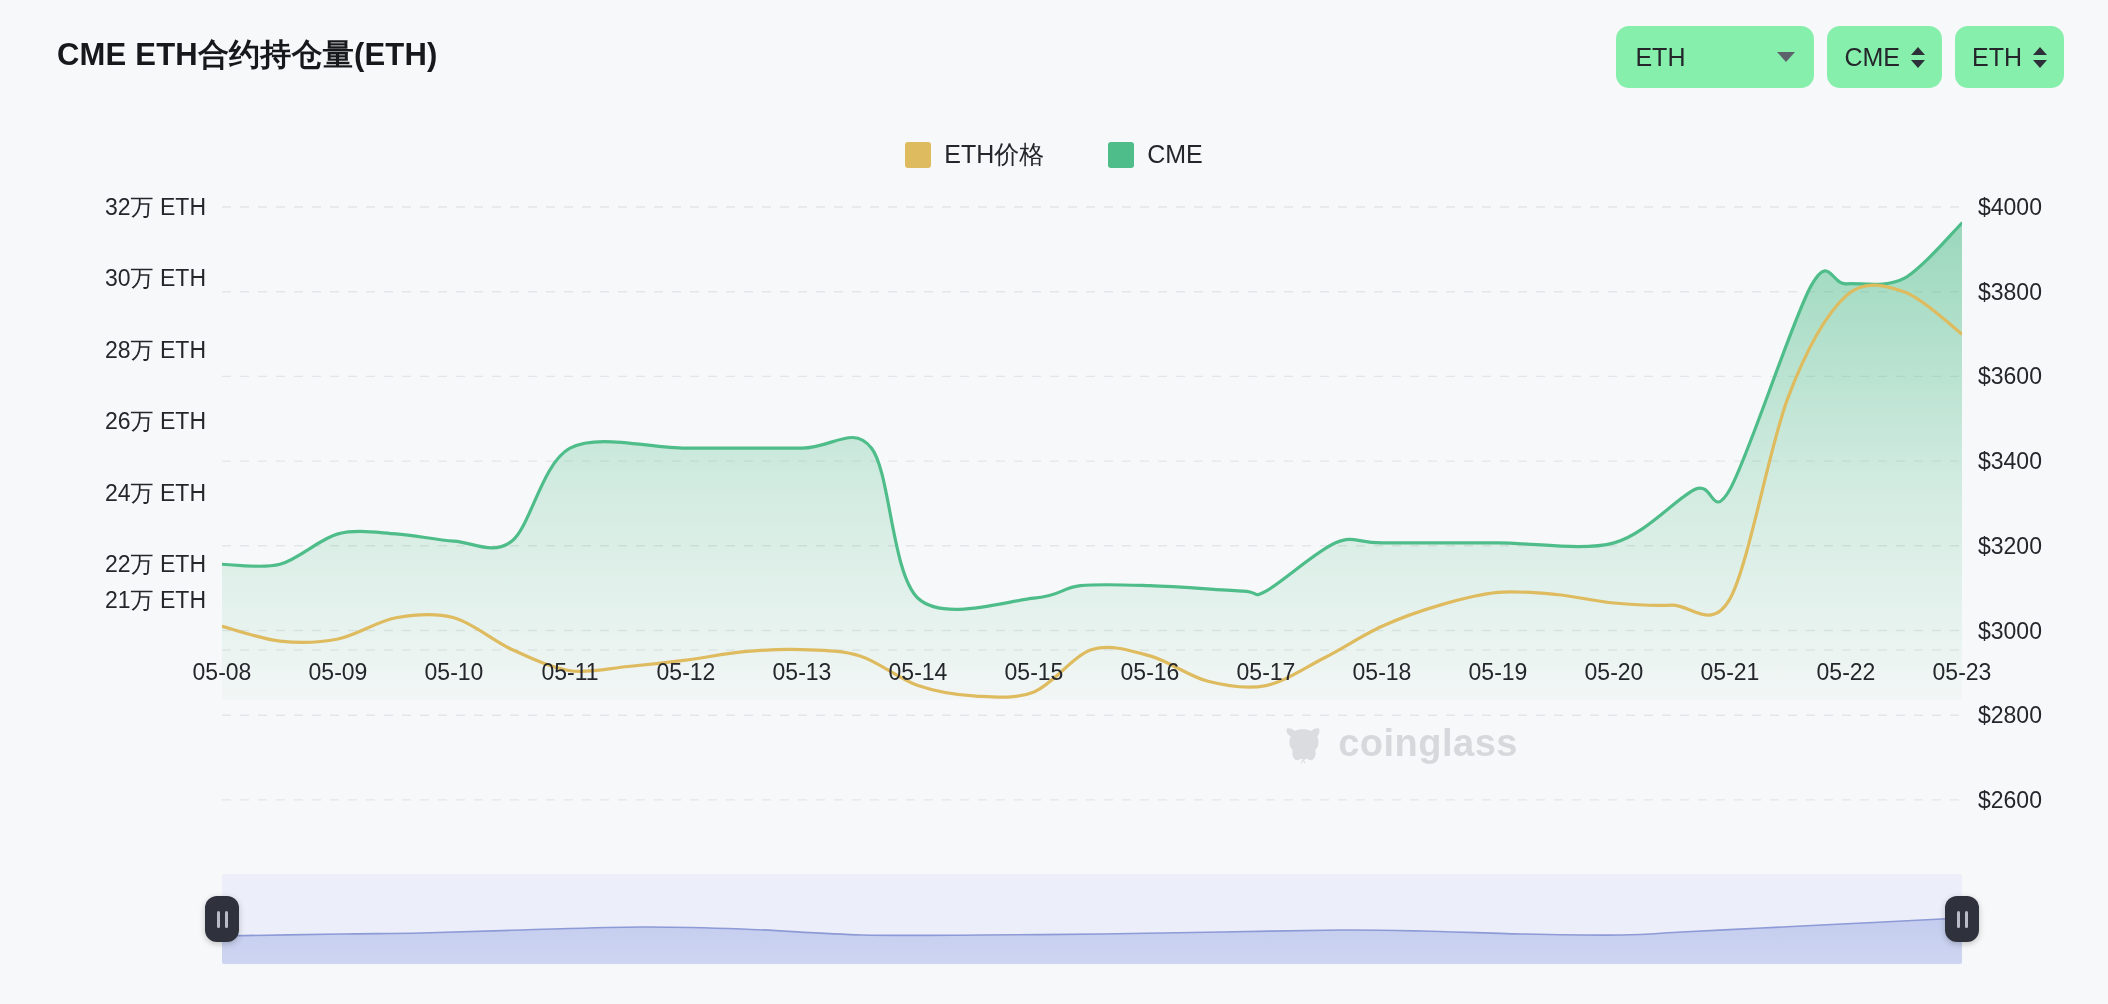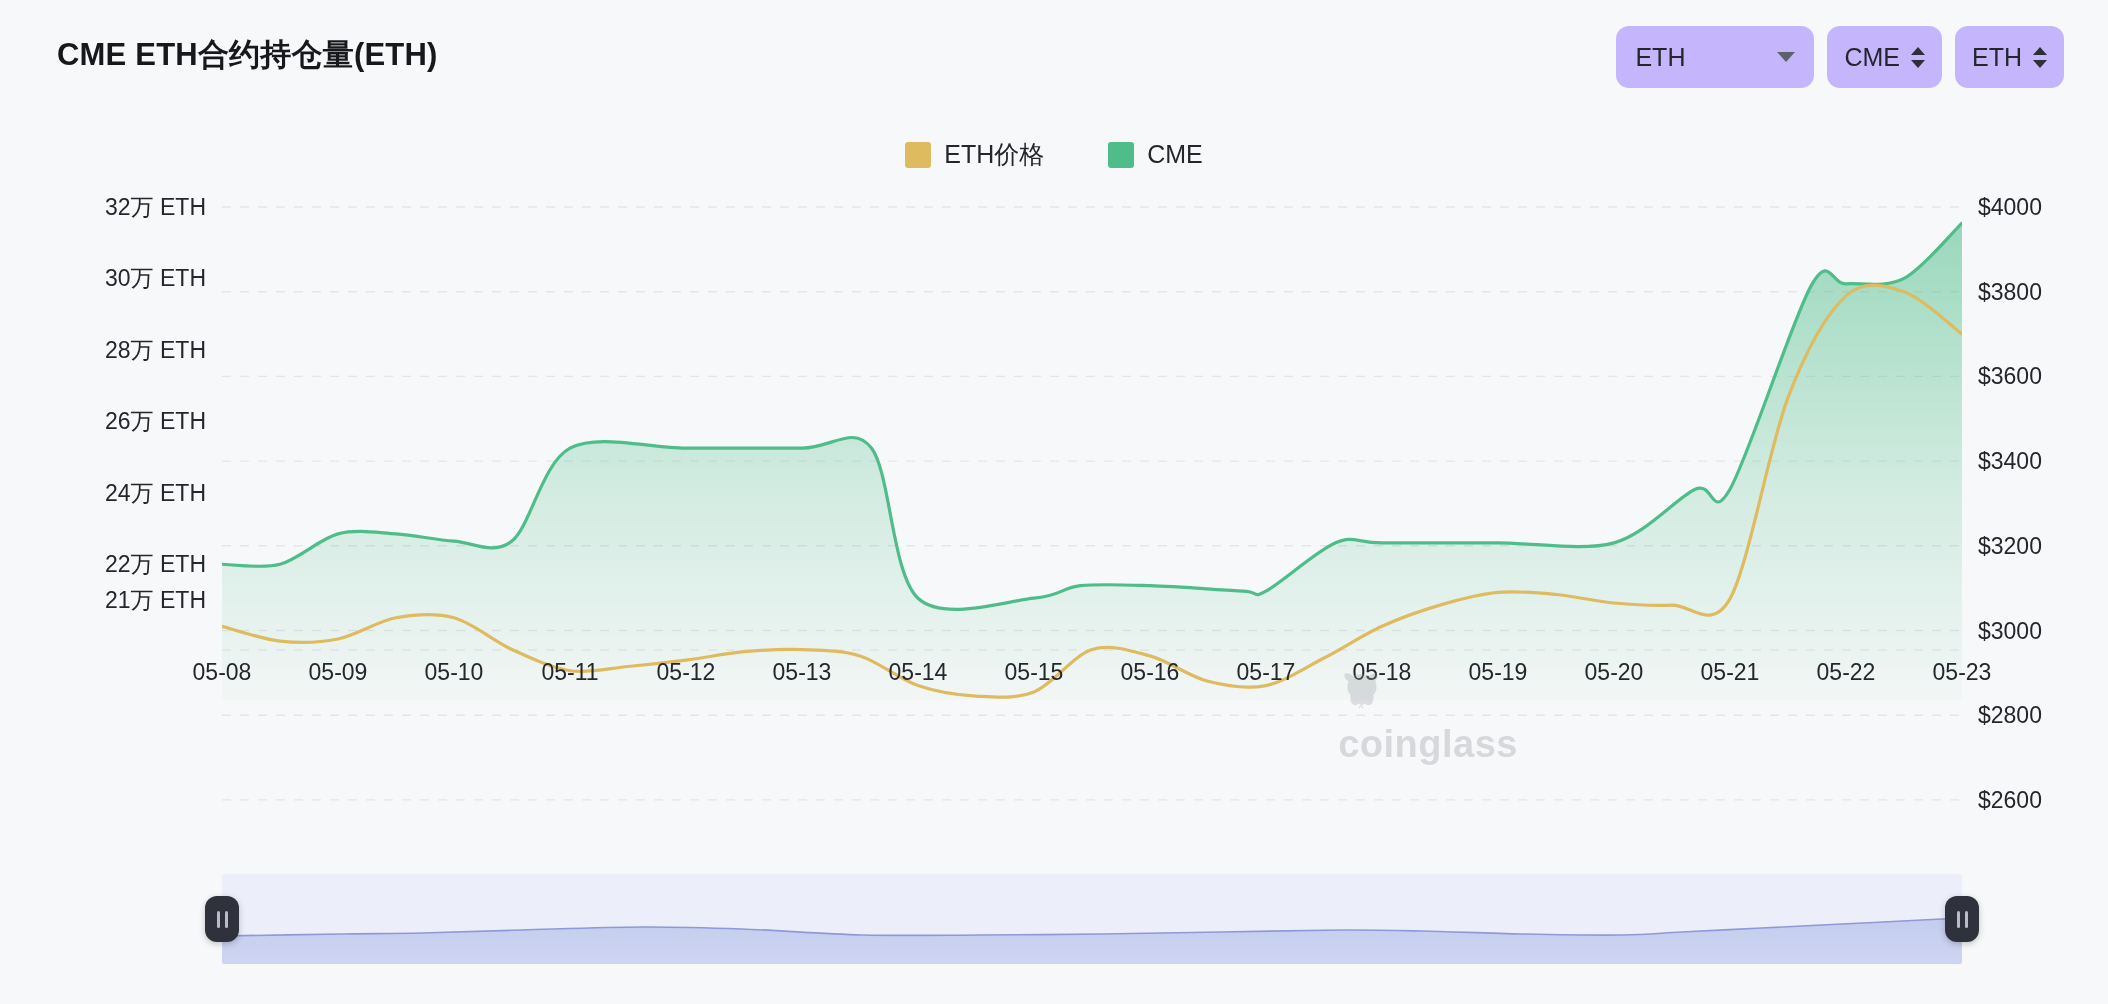--- a/index.html
+++ b/index.html
@@ -34,21 +34,21 @@
     right: 44px; top: 26px;
     display: flex;
     align-items: center;
     gap: 13px;
   }
   .ctrl {
     display: flex;
     align-items: center;
     justify-content: space-between;
     height: 62px;
-    background: #c4b5fd;
+    background: #86efac;
     border-radius: 13px;
     padding: 0 19px;
     cursor: pointer;
     user-select: none;
   }
   .ctrl .ctrl-label {
     font-size: 25px;
     color: #24262b;
     white-space: nowrap;
   }
@@ -125,25 +125,24 @@
     fill: #24262b;
     font-family: "Liberation Sans", "DejaVu Sans", sans-serif;
     text-anchor: middle;
   }
 
   
   #watermark {
     position: absolute;
     right: 222px; bottom: 238px;
     display: flex;
-    align-items: flex-start;
+    align-items: center;
     gap: 12px;
     opacity: .30;
     pointer-events: none;
-    flex-direction: column;
   }
   #watermark .wm-text {
     font-size: 38px;
     color: #8d9097;
     font-weight: 600;
     letter-spacing: .5px;
   }
 
   
   #brush {

